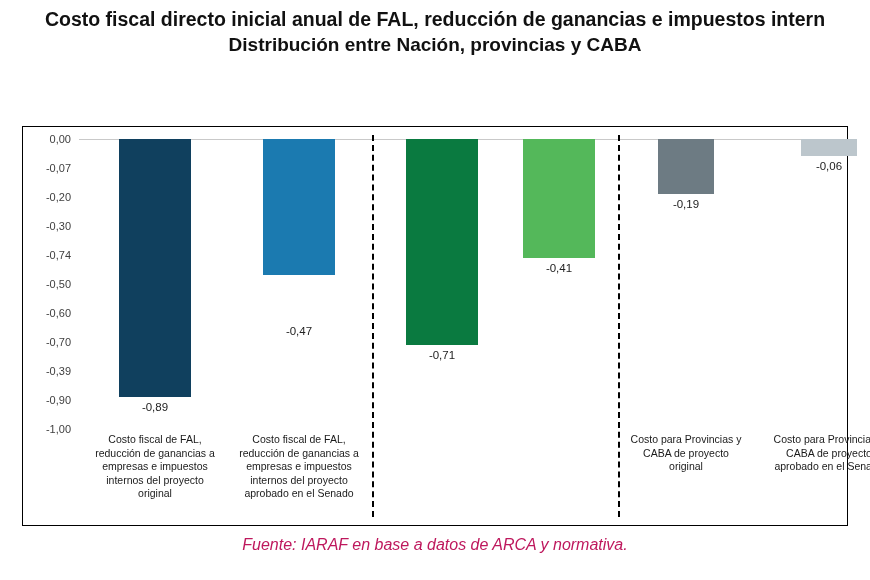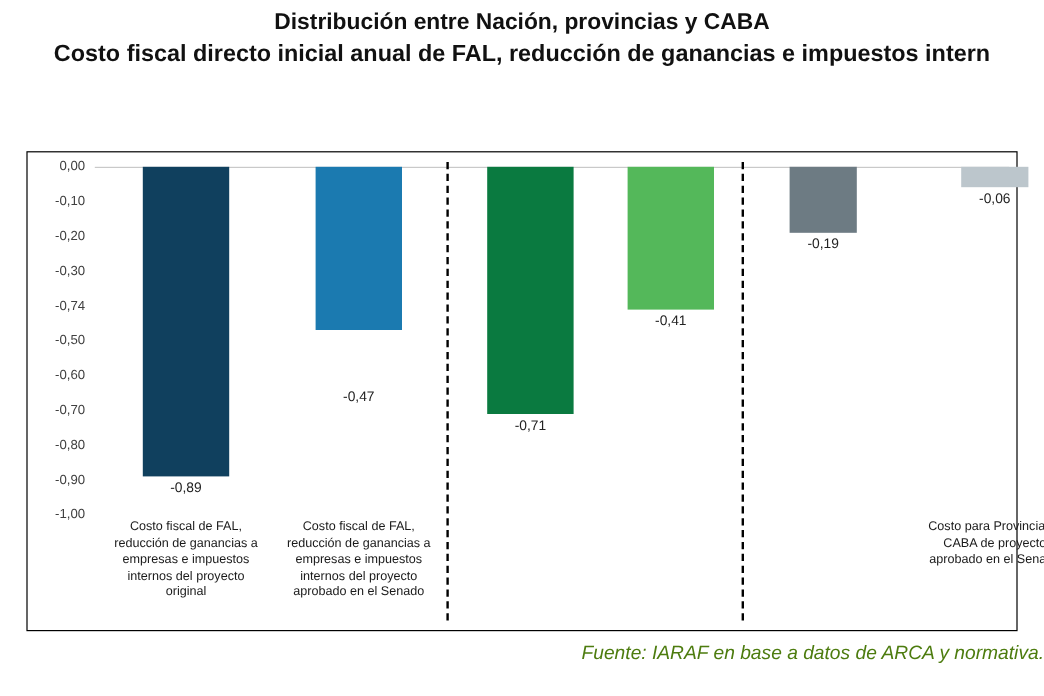--- a/index.html
+++ b/index.html
@@ -116,47 +116,47 @@
     line-height: 13.5px;
     color: #1a1a1a;
     text-align: center;
   }
   
   .source {
     position: absolute;
     left: 0;
     right: 0;
     top: 536px;
-    text-align: right;
+    text-align: center;
     font-style: italic;
     font-size: 16px;
-    color: #4d7c0f;
+    color: #be185d;
   }
 </style>
 </head>
 <body>
 
 <div class="page">
 
   <div class="title-block">
+    <div class="title-line l1">Costo fiscal directo inicial anual de FAL, reducción de ganancias e impuestos intern</div>
     <div class="title-line l2">Distribución entre Nación, provincias y CABA</div>
-    <div class="title-line l1">Costo fiscal directo inicial anual de FAL, reducción de ganancias e impuestos intern</div>
   </div>
 
   <div class="chart-frame">
     <div class="y-labels" id="y-labels">
         <div class="y-label" style="top: 0px;">0,00</div>
-        <div class="y-label" style="top: 29px;">-0,10</div>
+        <div class="y-label" style="top: 29px;">-0,07</div>
         <div class="y-label" style="top: 58px;">-0,20</div>
         <div class="y-label" style="top: 87px;">-0,30</div>
         <div class="y-label" style="top: 116px;">-0,74</div>
         <div class="y-label" style="top: 145px;">-0,50</div>
         <div class="y-label" style="top: 174px;">-0,60</div>
         <div class="y-label" style="top: 203px;">-0,70</div>
-        <div class="y-label" style="top: 232px;">-0,80</div>
+        <div class="y-label" style="top: 232px;">-0,39</div>
         <div class="y-label" style="top: 261px;">-0,90</div>
         <div class="y-label" style="top: 290px;">-1,00</div>
       </div>
     <div class="plot-area" id="plot-area">
       <div class="zero-line"></div>
     <div class="bar" style="left: 40px; width: 72px; height: 258.1px; background: rgb(16, 64, 94);"></div>
         <div class="bar-value" style="left: 36px; width: 80px; top: 262.1px;">-0,89</div>
         <div class="bar" style="left: 184px; width: 72px; height: 136.3px; background: rgb(27, 122, 176);"></div>
         <div class="bar-value" style="left: 180px; width: 80px; top: 138px; margin-top: 48px;">-0,47</div>
         <div class="bar" style="left: 327px; width: 72px; height: 205.9px; background: rgb(10, 122, 64);"></div>
@@ -168,19 +168,20 @@
         <div class="bar" style="left: 722px; width: 56px; height: 17.4px; background: rgb(188, 198, 204);"></div>
         <div class="bar-value" style="left: 710px; width: 80px; top: 21.4px;">-0,06</div>
       </div>
     <div id="separators">
         <div class="separator" style="left: 349px;"></div>
         <div class="separator" style="left: 595px;"></div>
       </div>
     <div class="cat-labels" id="cat-labels">
         <div class="cat-label" style="left: 13px; width: 126px;">Costo fiscal de FAL, reducción de ganancias a empresas e impuestos internos del proyecto original</div>
         <div class="cat-label" style="left: 157px; width: 126px;">Costo fiscal de FAL, reducción de ganancias a empresas e impuestos internos del proyecto aprobado en el Senado</div>
+        <div class="cat-label" style="left: 548px; width: 118px;">Costo para Provincias y CABA de proyecto original</div>
         <div class="cat-label" style="left: 688px; width: 124px;">Costo para Provincias y CABA de proyecto aprobado en el Senado</div>
       </div>
   </div>
 
   <div class="source">Fuente: IARAF en base a datos de ARCA y normativa.</div>
 
 </div>
 
 </body></html>

